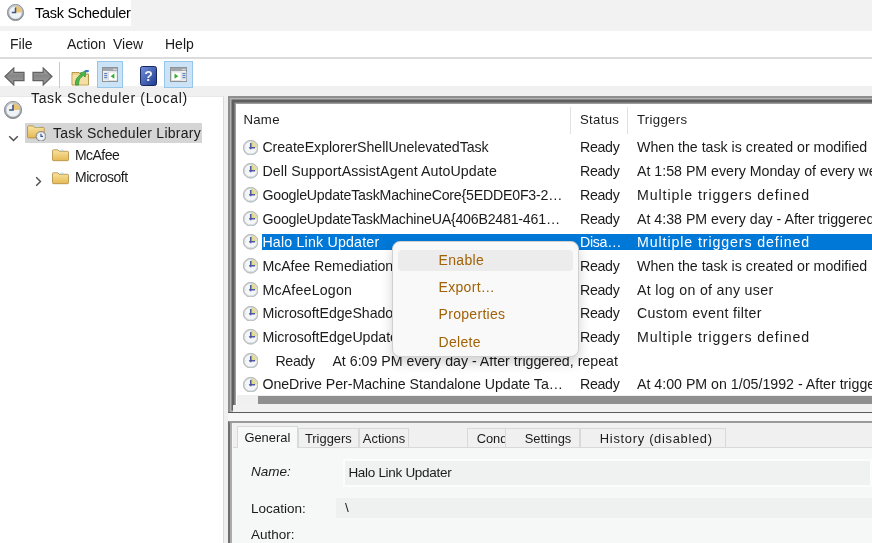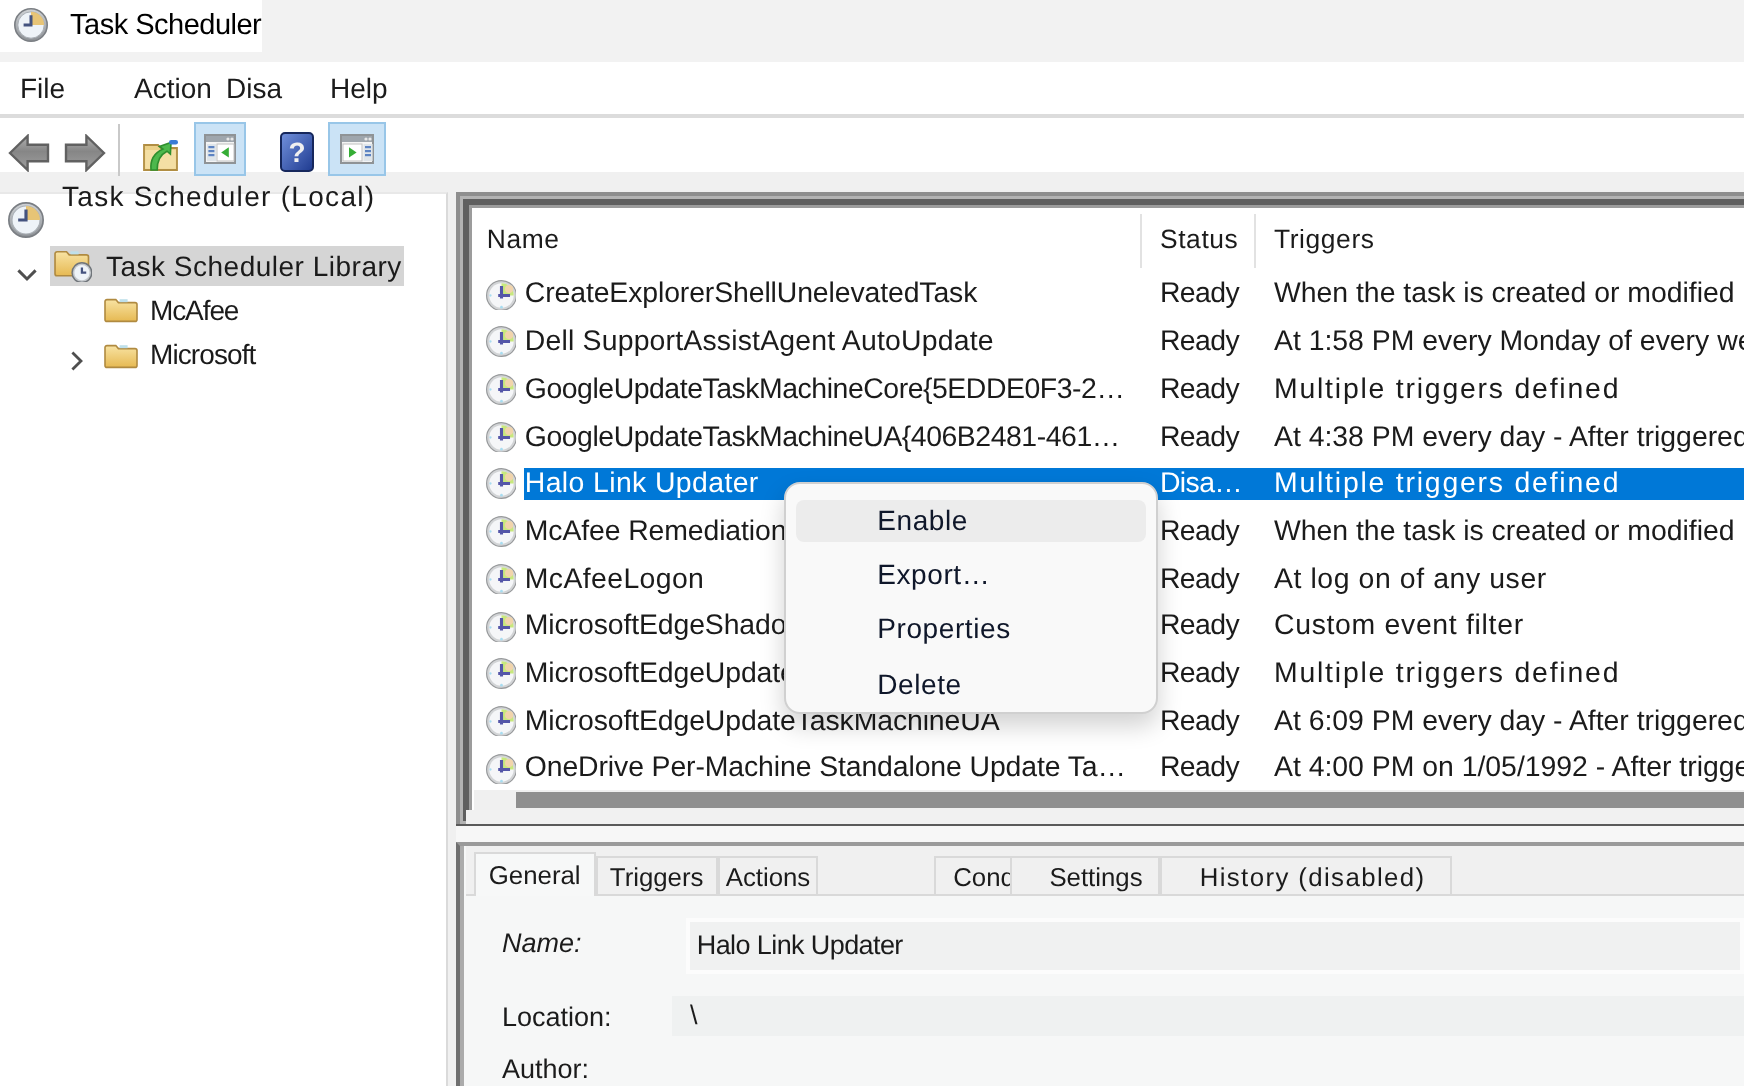--- a/index.html
+++ b/index.html
@@ -45,21 +45,21 @@
   border-left:2px solid #6f6f6f; border-top:2px solid #9a9a9a; box-shadow: inset 2px 0 0 #ababab; }
 .tab { position:absolute; top:427.7px; height:20.3px; line-height:20.3px; font-size:12.9px; background:#f0f0f0; border:1px solid #d9d9d9; text-align:center; }
 #tabline { left:233px; top:447px; width:639px; height:1px; background:#d9d9d9; }
 .tabsel { top:425.5px !important; height:22.5px !important; line-height:22.5px !important; background:#f7f8f8 !important; border-bottom:none !important; z-index:2; }
 .blabel { font-size:13.5px; color:#1b1b1b; }
 #namefield { left:343.4px; top:459px; width:529px; height:28px; background:#f0f1f1; border:2px solid #fcfcfc; line-height:24px; font-size:13.5px; letter-spacing:-0.3px; padding-left:3px; }
 #locfield { left:336px; top:497.5px; width:536px; height:20px; background:#eff1f1; line-height:20px; font-size:13.5px; padding-left:9px; }
 
 
 #cmenu { left:392px; top:241px; width:187px; height:115.5px; background:#f9f9f9; border:1px solid #d0d0d0; border-radius:8px; box-shadow:0 6px 12px rgba(0,0,0,0.18); z-index:10; }
-.mitem { position:relative; height:27.4px; line-height:27.4px; font-size:14px; letter-spacing:0.3px; color:#0f172a; padding-left:45.6px; }
+.mitem { position:relative; height:27.4px; line-height:27.4px; font-size:14px; letter-spacing:0.3px; color:#a16207; padding-left:45.6px; }
 #mhover { left:5px; top:3.5px; width:175px; height:21px; background:#ececec; border-radius:4px; z-index:-1; }
 </style>
 </head>
 <body>
 
 <div class="abs" id="titlebar"></div>
 <div class="abs" id="titlewhite"></div>
 <div class="abs" id="titleicon"><svg width="17" height="17" viewBox="0 0 17 17">
       <defs>
         <linearGradient id="ring" x1="0" y1="0" x2="0" y2="1">
@@ -70,21 +70,21 @@
       <circle cx="8.5" cy="8.5" r="8.1" fill="url(#ring)" stroke="#7a7e83" stroke-width="0.8"></circle>
       <circle cx="8.5" cy="8.5" r="6.6" fill="#eef3f8" stroke="#aab0b6" stroke-width="0.5"></circle>
       <path d="M8.5 8.5 L8.5 1.9 A6.6 6.6 0 0 1 15.1 8.5 Z" fill="#e7c476"></path>
       <path d="M8.5 3.6 L8.5 8.5 L4.8 8.5" stroke="#44537f" stroke-width="1.5" fill="none"></path>
     </svg></div>
 <div class="abs" id="titletext">Task Scheduler</div>
 
 <div class="abs" id="menubar"></div>
 <div class="abs menuitem" style="left:10px;">File</div>
 <div class="abs menuitem" style="left:53px;margin-left:14px;">Action</div>
-<div class="abs menuitem" style="left:113px;">Disa</div>
+<div class="abs menuitem" style="left:113px;">View</div>
 <div class="abs menuitem" style="left:165px;">Help</div>
 <div class="abs" id="menusep"></div>
 <div class="abs" id="toolbar"></div>
 <div class="abs" id="tbsep"></div>
 <div class="abs" style="left:4px; top:67px;"><svg width="21" height="19" viewBox="0 0 21 19">
       <defs>
         <linearGradient id="arr" x1="0" y1="0" x2="0" y2="1">
           <stop offset="0" stop-color="#b0b0b0"></stop>
           <stop offset="0.45" stop-color="#868686"></stop>
           <stop offset="1" stop-color="#9e9e9e"></stop>
@@ -335,21 +335,20 @@
           <svg width="15.5" height="15.5" viewBox="0 0 16 16">
             <circle cx="8" cy="8" r="7.7" fill="#d2d4d6" stroke="#97999b" stroke-width="0.6"></circle>
             <circle cx="8" cy="8" r="6.3" fill="#f5f6f8"></circle>
             <path d="M8 8 L8 1.7 A6.3 6.3 0 0 1 14.3 8 Z" fill="#c8e87e"></path>
             <circle cx="11.9" cy="4.7" r="2.1" fill="#f1d4ab"></circle>
             <circle cx="8" cy="14" r="0.7" fill="#a8dcf0"></circle>
             <circle cx="2.3" cy="8" r="0.6" fill="#a8dcf0"></circle>
             <path d="M8 3.1 L8 8 L12.4 8 M6.3 8 L8 8 M8 8 L8 9.6" stroke="#5456a8" stroke-width="1.6" fill="none"></path>
           </svg>
         </span>
-        <span class="c-name" style="">MicrosoftEdgeUpdateTaskMachineUA</span>
         <span class="c-status">Ready</span>
         <span class="c-trig" style="">At 6:09 PM every day - After triggered, repeat</span>
       </div>
       <div class="lrow">
         <span class="c-icon">
           <svg width="15.5" height="15.5" viewBox="0 0 16 16">
             <circle cx="8" cy="8" r="7.7" fill="#d2d4d6" stroke="#97999b" stroke-width="0.6"></circle>
             <circle cx="8" cy="8" r="6.3" fill="#f5f6f8"></circle>
             <path d="M8 8 L8 1.7 A6.3 6.3 0 0 1 14.3 8 Z" fill="#c8e87e"></path>
             <circle cx="11.9" cy="4.7" r="2.1" fill="#f1d4ab"></circle>

